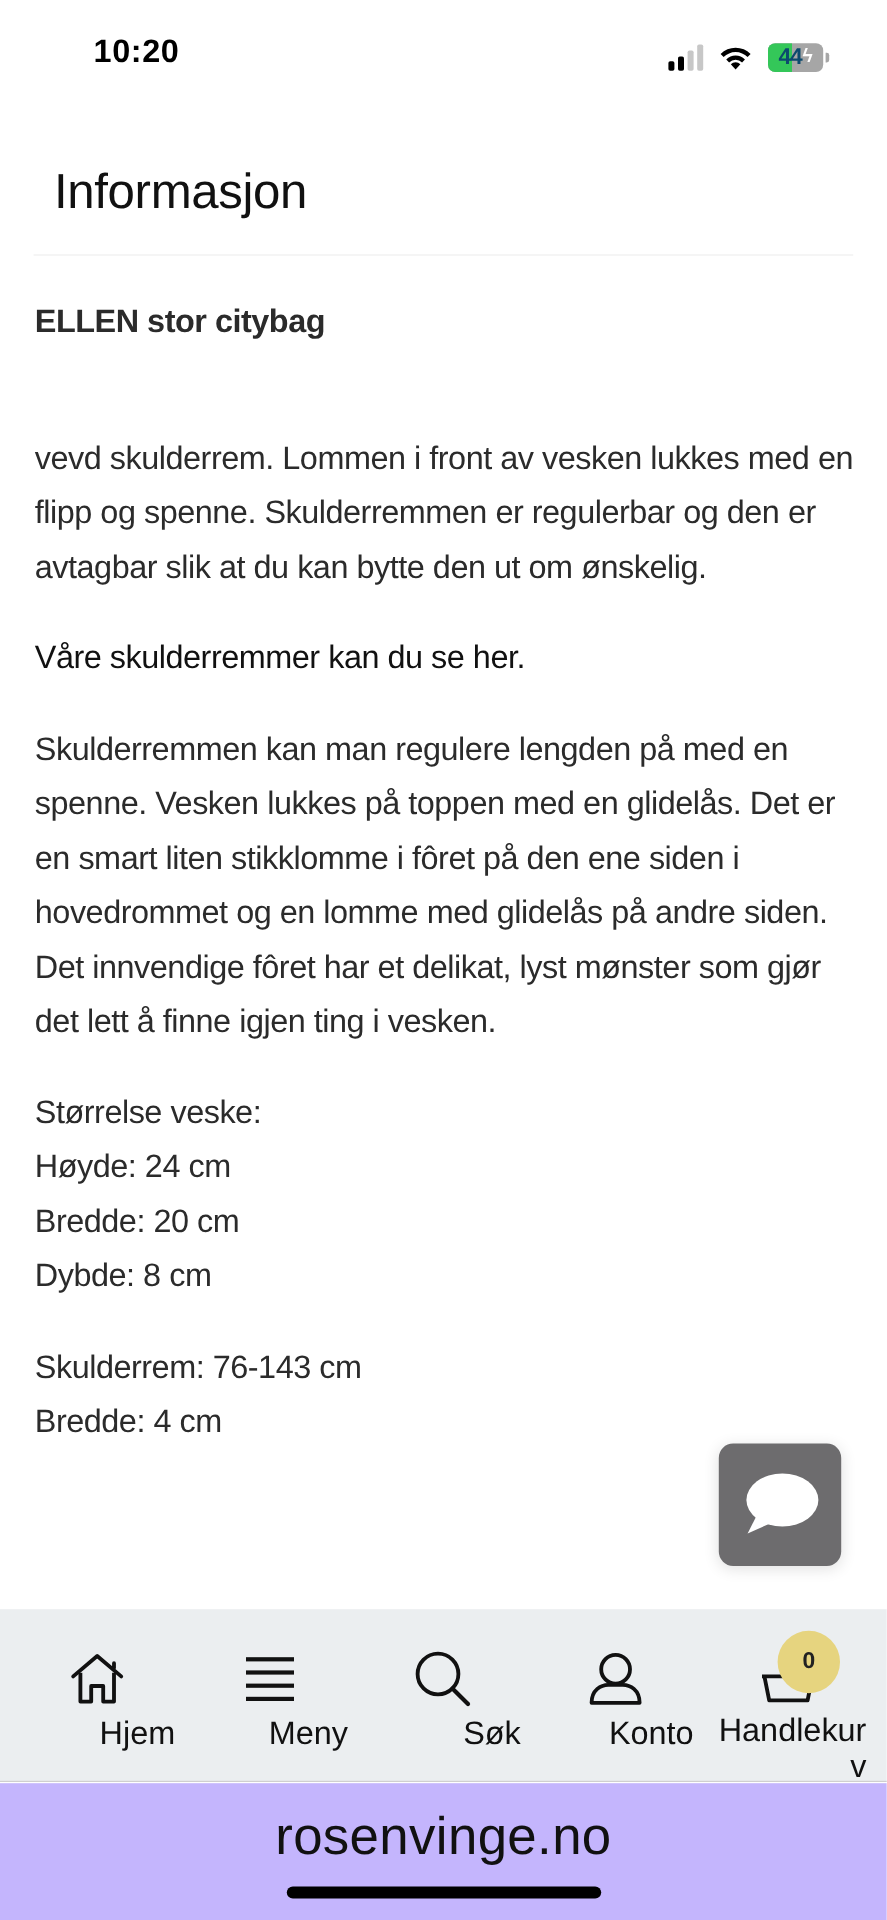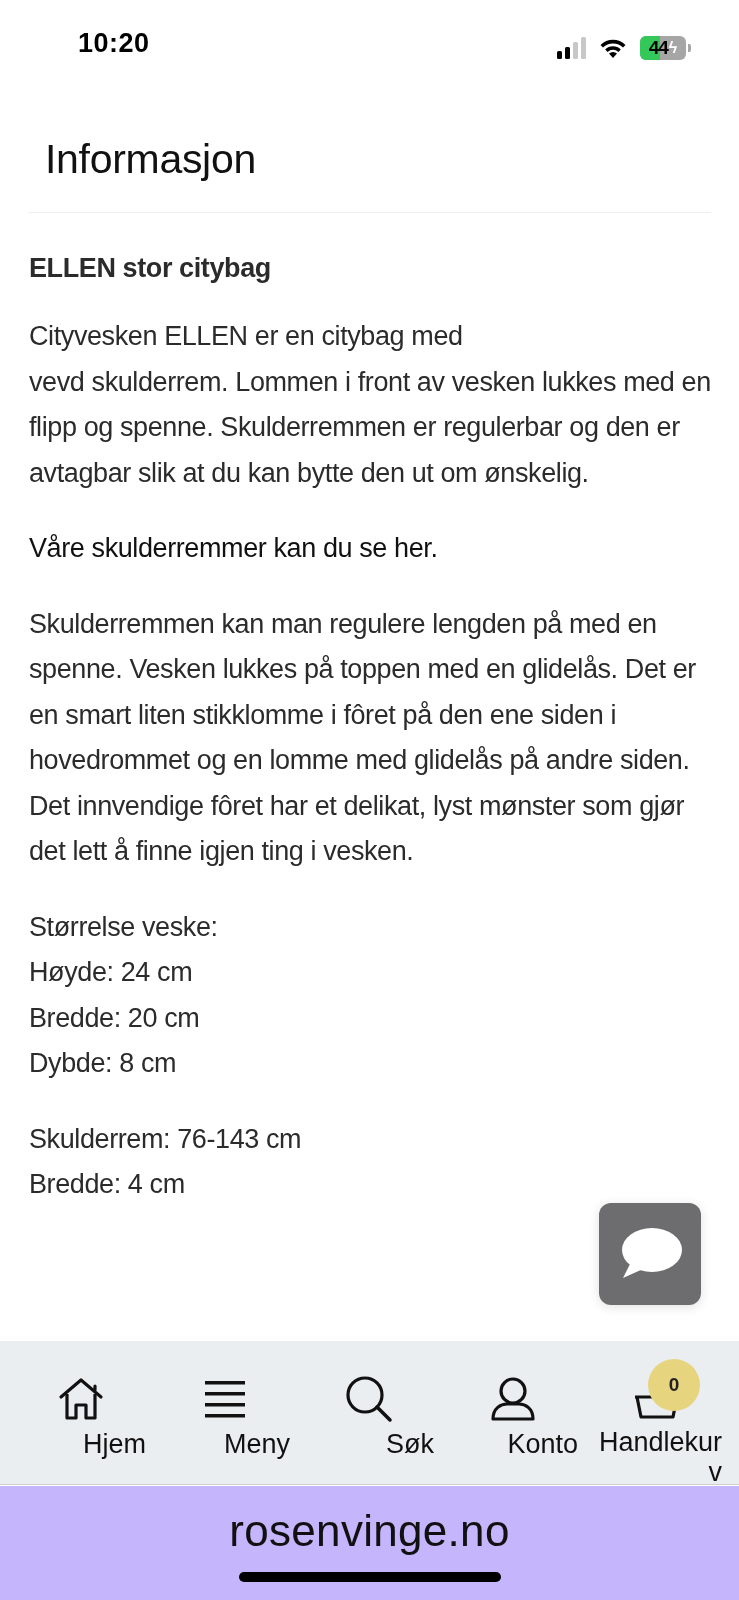--- a/index.html
+++ b/index.html
@@ -7,21 +7,21 @@
   body { position: relative; font-family: "Liberation Sans", sans-serif; color: #222; }
 
   .status-bar { position: absolute; top: 0; left: 0; width: 739px; height: 100px; }
   .status-time { position: absolute; left: 78px; top: 28px; font-size: 27px; font-weight: bold; color: #000; letter-spacing: 0.5px; font-family: "Liberation Sans", sans-serif; }
   .status-icons { position: absolute; right: 48px; top: 36px; display: flex; align-items: center; gap: 12px; }
   .signal { display: flex; align-items: flex-end; gap: 3px; height: 22px; }
   .signal span { width: 5px; border-radius: 1.5px; background: #000; }
   .signal span.off { background: #c7c7c7; }
   .battery { position: relative; width: 46px; height: 24px; border-radius: 6px; background: #a6a6a6; overflow: hidden; display: flex; align-items: center; justify-content: center; }
   .battery .fill { position: absolute; left: 0; top: 0; bottom: 0; width: 44%; background: #34c759; }
-  .battery .pct { position: relative; color: #000000; font-weight: bold; font-size: 19px; letter-spacing: -1px; font-family: "Liberation Sans", sans-serif; }
+  .battery .pct { position: relative; color: #0c4a6e; font-weight: bold; font-size: 19px; letter-spacing: -1px; font-family: "Liberation Sans", sans-serif; }
   .battery-tip { width: 3px; height: 8px; background: #a6a6a6; border-radius: 0 2px 2px 0; margin-left: -10px; }
 
   .page-title { position: absolute; left: 45px; top: 136px; font-size: 41px; color: #111; font-family: "Liberation Sans", sans-serif; font-weight: normal; letter-spacing: -0.3px; }
   .title-divider { position: absolute; left: 28px; right: 28px; top: 212px; height: 1px; background: #eeeeee; }
 
   .content { position: absolute; left: 29px; top: 250px; width: 690px; font-size: 27px; line-height: 45.5px; color: #2b2b2b; letter-spacing: -0.4px; }
   .content p { margin-bottom: 30px; }
   .content .product-name { font-weight: bold; margin-bottom: 28px; line-height: 36px; }
   .content .link-line { color: #111; }
 
@@ -65,21 +65,21 @@
     </div>
   </div>
 </div>
 
 <h1 class="page-title">Informasjon</h1>
 <div class="title-divider"></div>
 
 <div class="content">
   <p class="product-name">ELLEN stor citybag</p>
   <p>
-    <span>Cityvesken ELLEN er en citybag med</span><br>
+    <br>
     <span>vevd skulderrem. Lommen i front av vesken lukkes med en flipp og spenne. Skulderremmen er regulerbar og den er avtagbar slik at du kan bytte den ut om ønskelig.</span>
   </p>
   <p class="link-line">Våre skulderremmer kan du se her.</p>
   <p>Skulderremmen kan man regulere lengden på med en spenne. Vesken lukkes på toppen med en glidelås. Det er en smart liten stikklomme i fôret på den ene siden i hovedrommet og en lomme med glidelås på andre siden. Det innvendige fôret har et delikat, lyst mønster som gjør det lett å finne igjen ting i vesken.</p>
   <p>
     <span>Størrelse veske:</span><br>
     <span>Høyde: 24 cm</span><br>
     <span>Bredde: 20 cm</span><br>
     <span>Dybde: 8 cm</span>
   </p>

